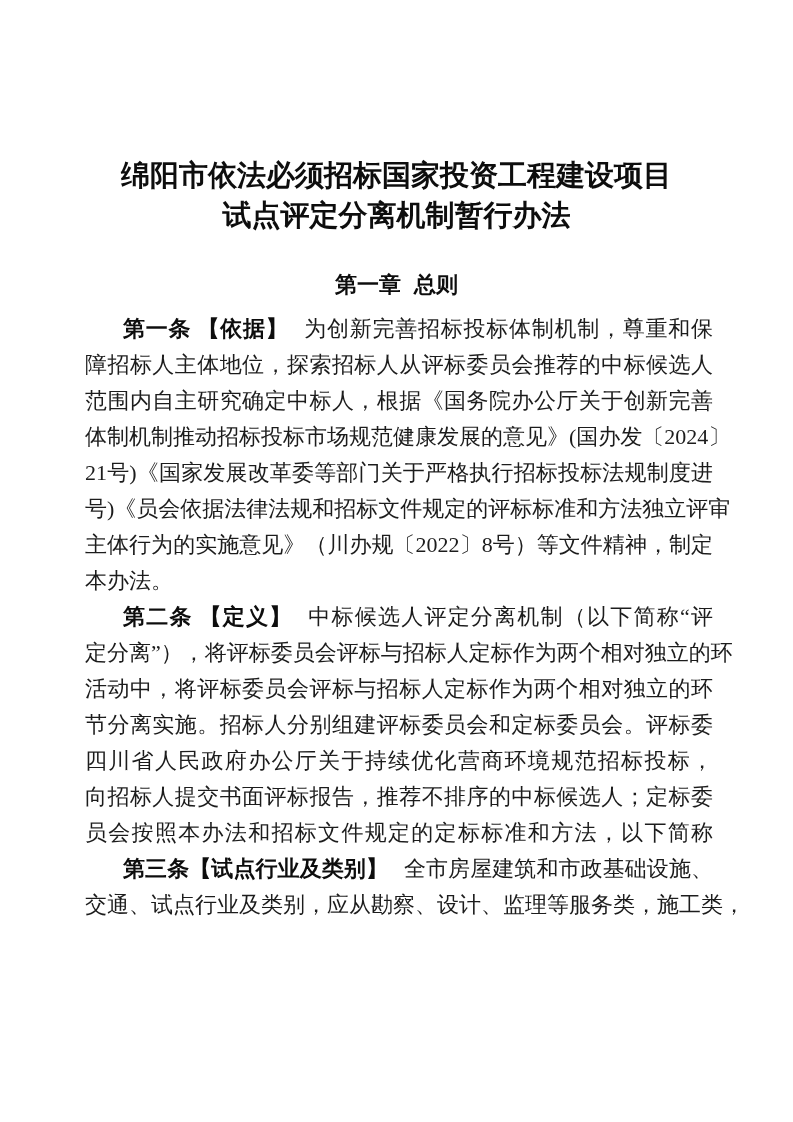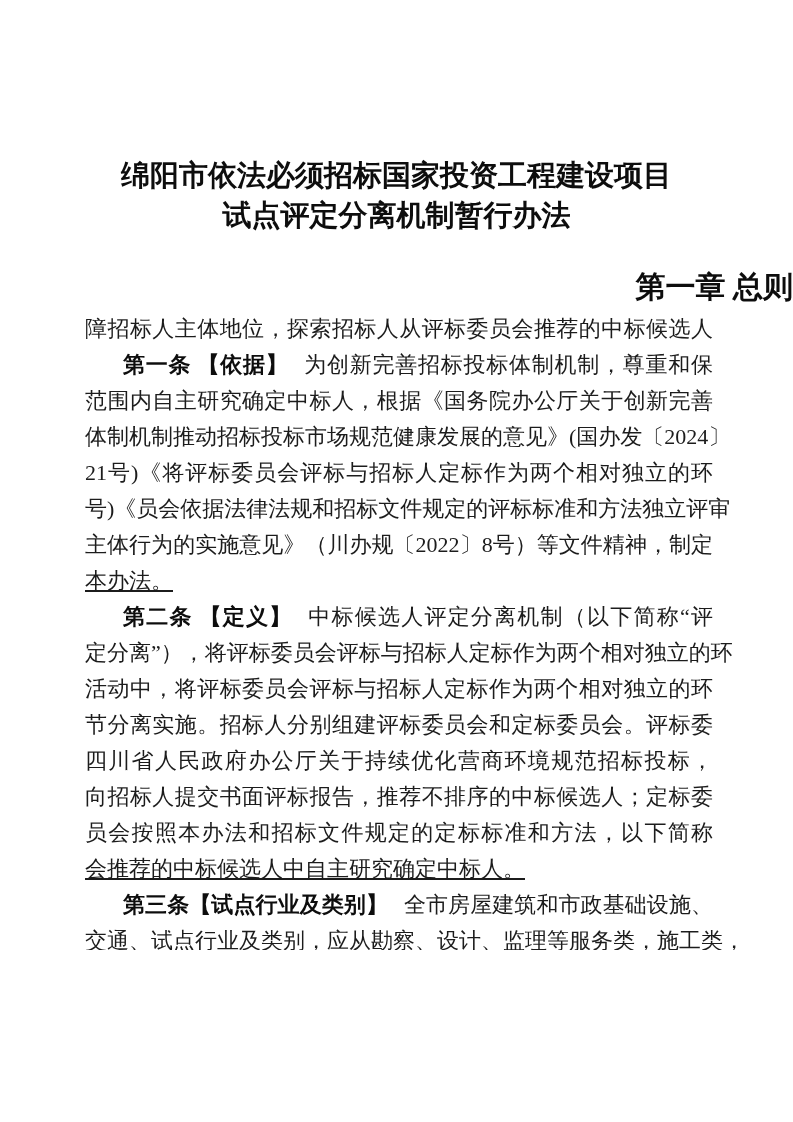--- a/index.html
+++ b/index.html
@@ -22,45 +22,45 @@
     font-weight: bold;
     font-size: 29px;
     line-height: 40px;
     color: #0d0d0d;
   }
   .chapter {
     position: absolute;
     top: 272px;
     left: 0;
     width: 100%;
-    text-align: right;
+    text-align: center;
     font-weight: bold;
-    font-size: 30px;
+    font-size: 22px;
     line-height: 30px;
     color: #0d0d0d;
+    font-family: Liberation Mono, monospace;
   }
   .body-text {
     position: absolute;
     top: 311px;
     left: 85px;
     width: 628px;
     font-size: 22px;
     line-height: 36px;
     color: #1c1c1c;
   }
   .line {
     white-space: nowrap;
     text-align: justify;
     text-align-last: justify;
     text-justify: inter-character;
     overflow: visible;
   }
   .line.short {
     text-align-last: left;
-    text-decoration: underline;
   }
   .line.first {
     padding-left: 38px;
   }
   .article-label {
     font-weight: bold;
     margin-right: 0.72em;
     color: #0d0d0d;
   }
   .page-number {
@@ -79,35 +79,34 @@
 <div class="page">
 
   <div class="doc-title">
     <div>绵阳市依法必须招标国家投资工程建设项目</div>
     <div>试点评定分离机制暂行办法</div>
   </div>
 
   <div class="chapter">第一章 总则</div>
 
   <div class="body-text" id="body-text">
+      <div class="line first"><b class="article-label">第一条 【依据】</b><span>为创新完善招标投标体制机制，尊重和保</span></div>
       <div class="line">障招标人主体地位，探索招标人从评标委员会推荐的中标候选人</div>
-      <div class="line first"><b class="article-label">第一条 【依据】</b><span>为创新完善招标投标体制机制，尊重和保</span></div>
       <div class="line">范围内自主研究确定中标人，根据《国务院办公厅关于创新完善</div>
       <div class="line">体制机制推动招标投标市场规范健康发展的意见》(国办发〔2024〕</div>
-      <div class="line">21号)《将评标委员会评标与招标人定标作为两个相对独立的环</div>
+      <div class="line">21号)《国家发展改革委等部门关于严格执行招标投标法规制度进</div>
       <div class="line">号)《员会依据法律法规和招标文件规定的评标标准和方法独立评审</div>
       <div class="line">主体行为的实施意见》（川办规〔2022〕8号）等文件精神，制定</div>
       <div class="line short">本办法。</div>
       <div class="line first"><b class="article-label">第二条 【定义】</b><span>中标候选人评定分离机制（以下简称“评</span></div>
       <div class="line">定分离”），将评标委员会评标与招标人定标作为两个相对独立的环</div>
       <div class="line">活动中，将评标委员会评标与招标人定标作为两个相对独立的环</div>
       <div class="line">节分离实施。招标人分别组建评标委员会和定标委员会。评标委</div>
       <div class="line">四川省人民政府办公厅关于持续优化营商环境规范招标投标，</div>
       <div class="line">向招标人提交书面评标报告，推荐不排序的中标候选人；定标委</div>
       <div class="line">员会按照本办法和招标文件规定的定标标准和方法，以下简称</div>
-      <div class="line short">会推荐的中标候选人中自主研究确定中标人。</div>
       <div class="line first"><b class="article-label">第三条【试点行业及类别】</b><span>全市房屋建筑和市政基础设施、</span></div>
       <div class="line">交通、试点行业及类别，应从勘察、设计、监理等服务类，施工类，</div>
     </div>
 
   <div class="page-number">— 3 —</div>
 
 </div>
 
 </body></html>

